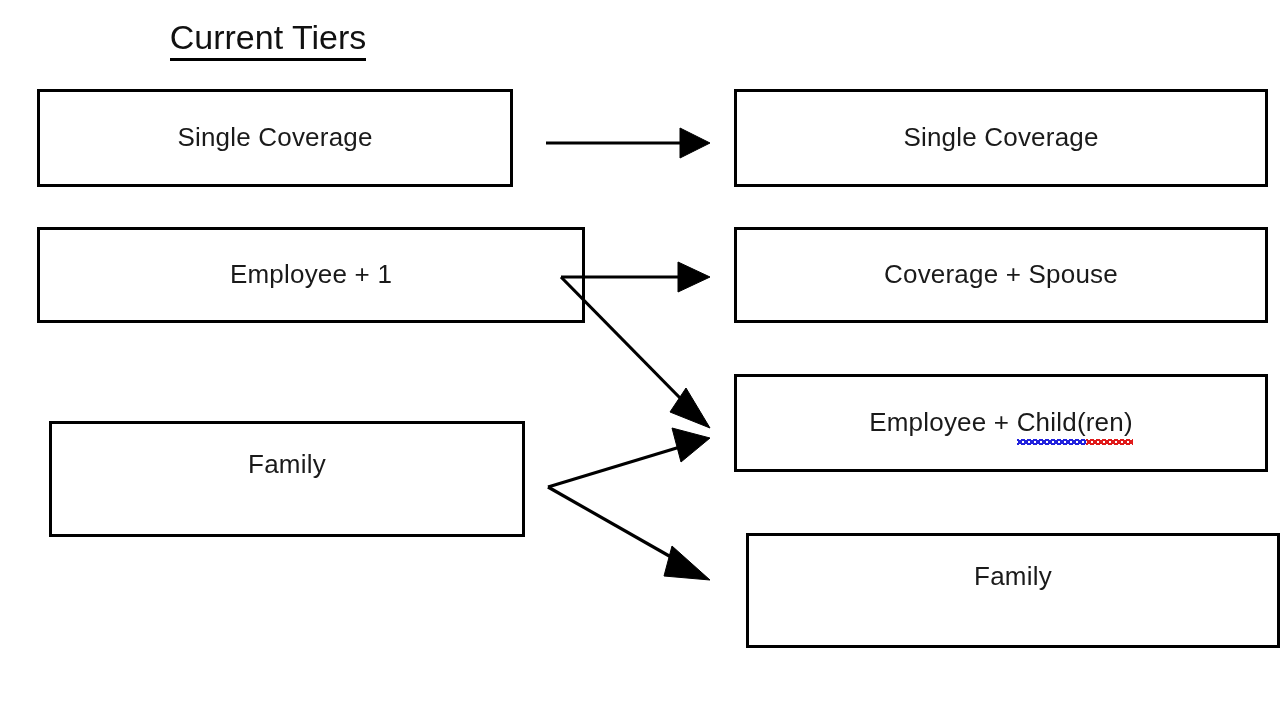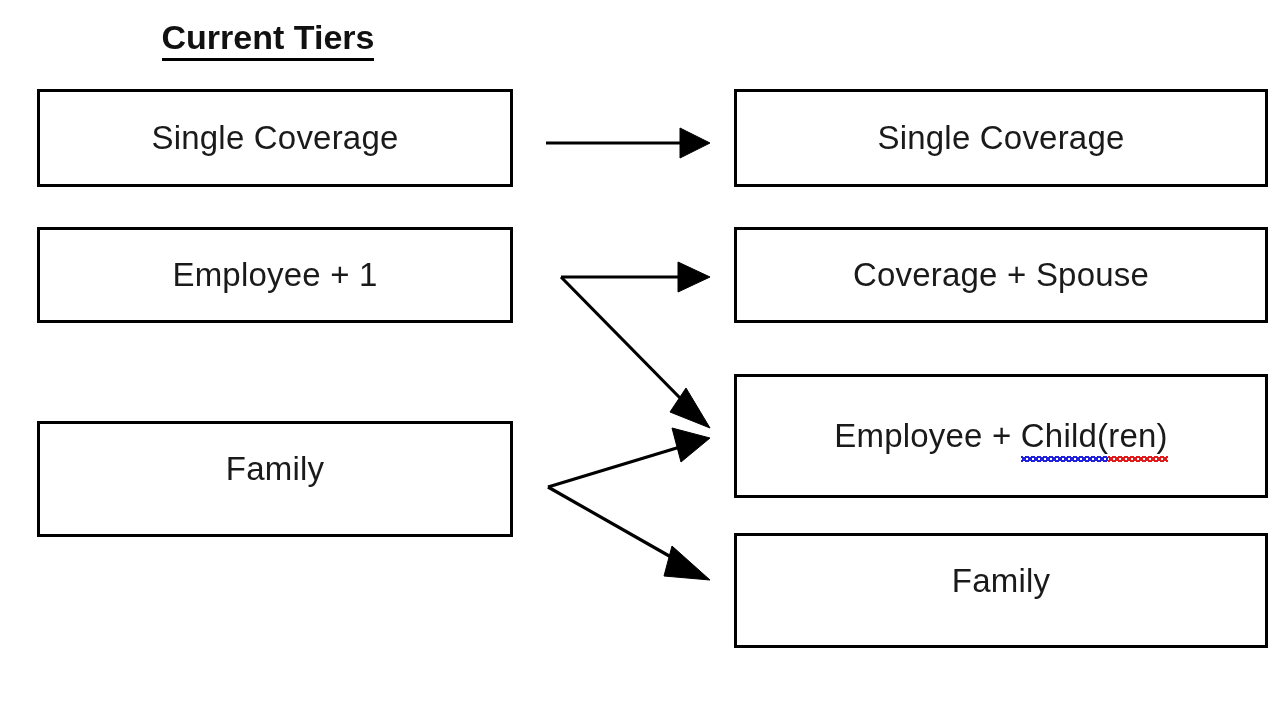--- a/index.html
+++ b/index.html
@@ -17,21 +17,21 @@
     width: 1280px;
     height: 720px;
     background: #ffffff;
     overflow: hidden;
   }
 
   
   .col-heading {
     position: absolute;
     font-size: 34px;
-    font-weight: 700;
+    font-weight: 400;
     line-height: 1;
     color: #111111;
     white-space: nowrap;
     text-align: center;
   }
   .col-heading .heading-text {
     display: inline-block;
     border-bottom: 3px solid #000000;
     padding-bottom: 4px;
   }
@@ -43,41 +43,42 @@
     position: absolute;
     box-sizing: border-box;
     border: 3px solid #000000;
     background: #ffffff;
     display: flex;
     justify-content: center;
     align-items: center;
   }
   .tier-box.align-upper {
     align-items: flex-start;
+    margin-left: 12px;
   }
   .tier-label {
-    font-size: 33px;
+    font-size: 26px;
     line-height: 1.15;
     color: #1a1a1a;
     white-space: nowrap;
     letter-spacing: 0.2px;
   }
   .tier-box.align-upper .tier-label {
     margin-top: 26px;
   }
 
   
   #box-cur-single  { left: 37px;  top: 89px;  width: 476px; height: 98px; }
-  #box-cur-emp1    { left: 37px;  top: 227px; width: 476px; height: 96px; }
+  #box-cur-emp1    { left: 37px;  top: 227px; width: 548px; height: 96px; }
   #box-cur-family  { left: 37px;  top: 421px; width: 476px; height: 116px; }
 
   
   #box-new-single  { left: 734px; top: 89px;  width: 534px; height: 98px; }
   #box-new-spouse  { left: 734px; top: 227px; width: 534px; height: 96px; }
-  #box-new-child   { left: 734px; top: 374px; width: 534px; height: 124px; }
+  #box-new-child   { left: 734px; top: 374px; width: 534px; height: 98px; }
   #box-new-family  { left: 734px; top: 533px; width: 534px; height: 115px; }
 
   
   .squiggle-wrap {
     position: relative;
     display: inline-block;
   }
   .squiggle {
     position: absolute;
     left: 0;

